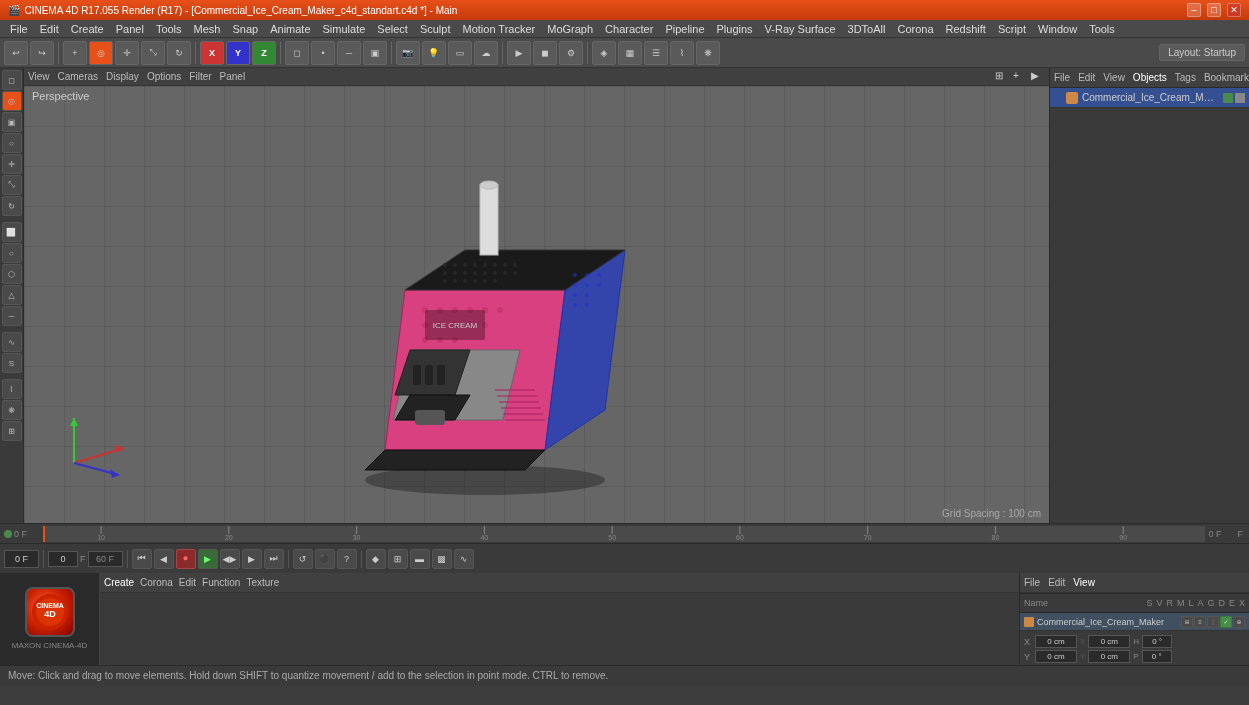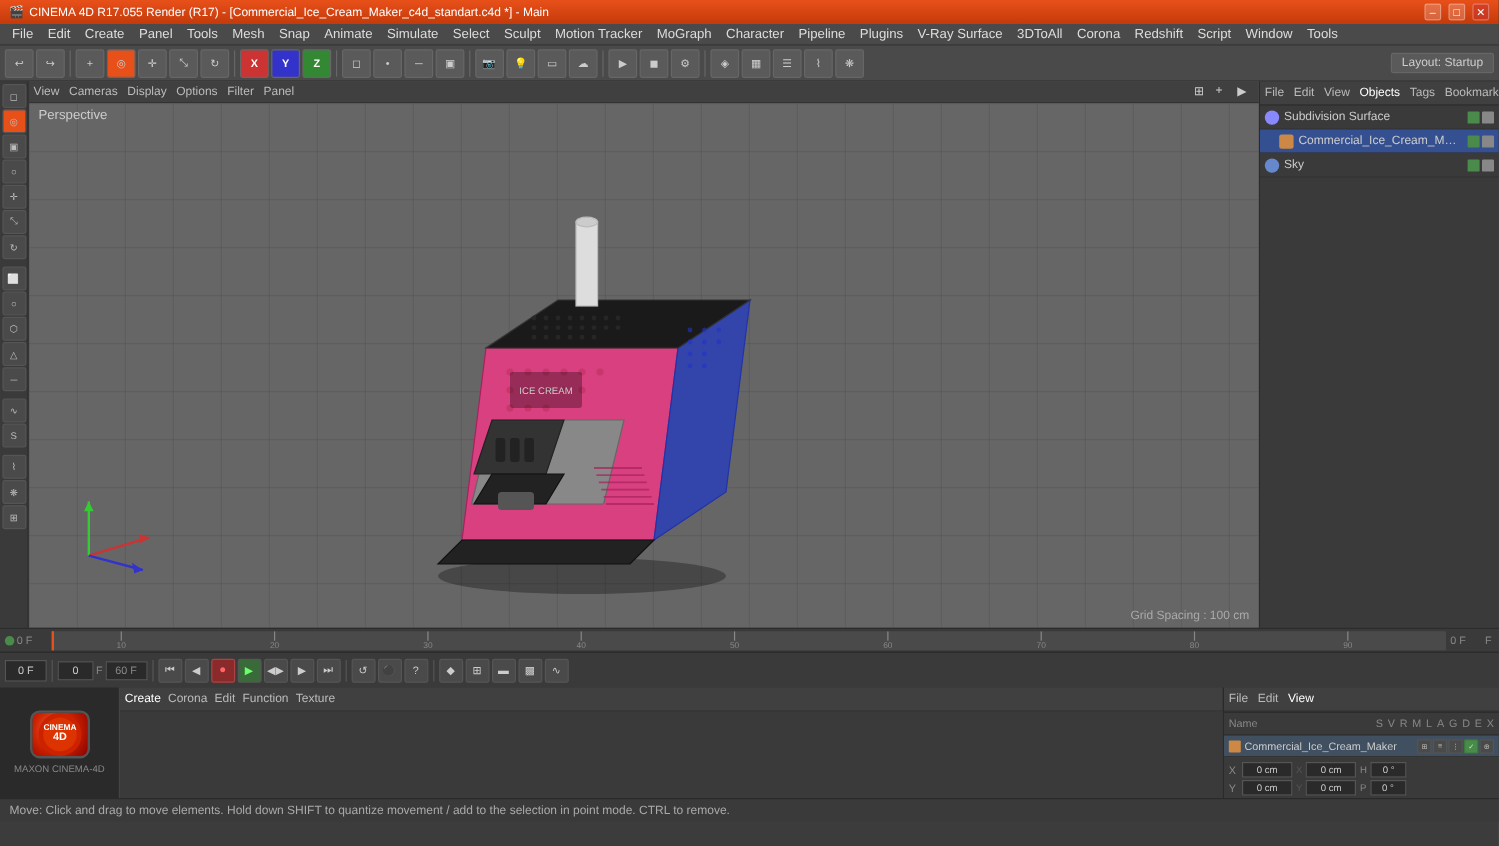--- a/index.html
+++ b/index.html
@@ -243,21 +243,21 @@
       display: flex;
       flex-direction: column;
       align-items: center;
       justify-content: center;
       padding: 4px;
       gap: 4px;
       border-right: 1px solid #444;
     }
     #cinema4d-logo {
       width: 50px;
-      height: 40px;
+      height: 50px;
       border-radius: 8px;
       background: radial-gradient(circle at 40% 40%, #ff6644, #cc2200, #880000);
       display: flex;
       align-items: center;
       justify-content: center;
       color: white;
       font-size: 8px;
       font-weight: bold;
       border: 2px solid #555;
     }
@@ -662,47 +662,31 @@
       <span class="rp-tab">File</span>
       <span class="rp-tab">Edit</span>
       <span class="rp-tab">View</span>
       <span class="rp-tab active">Objects</span>
       <span class="rp-tab">Tags</span>
       <span class="rp-tab">Bookmarks</span>
 
     </div>
     <div id="right-panel-objects">
 
-      <div class="object-item">
-        <div class="object-icon" style="background:#8888ff;border-radius:50%;"></div>
-        <span class="object-name">Subdivision Surface</span>
-        <div class="object-actions">
-          <div class="obj-act-btn green"></div>
-          <div class="obj-act-btn gray"></div>
-        </div>
-      </div>
 
       <div class="object-item selected">
         <div style="width:8px;"></div>
         <div class="object-icon" style="background:#cc8844;"></div>
         <span class="object-name">Commercial_Ice_Cream_Maker</span>
         <div class="object-actions">
           <div class="obj-act-btn green"></div>
           <div class="obj-act-btn gray"></div>
         </div>
       </div>
 
-      <div class="object-item">
-        <div class="object-icon" style="background:#6688cc;border-radius:50%;"></div>
-        <span class="object-name">Sky</span>
-        <div class="object-actions">
-          <div class="obj-act-btn green"></div>
-          <div class="obj-act-btn gray"></div>
-        </div>
-      </div>
     </div>
   </div>
 </div>
 
 <div id="second-timeline-bar">
   <div class="green-dot"></div>
   <div class="tl-frame-label">0 F</div>
   <div id="full-timeline">
     <div id="full-timeline-playhead"></div>
 

